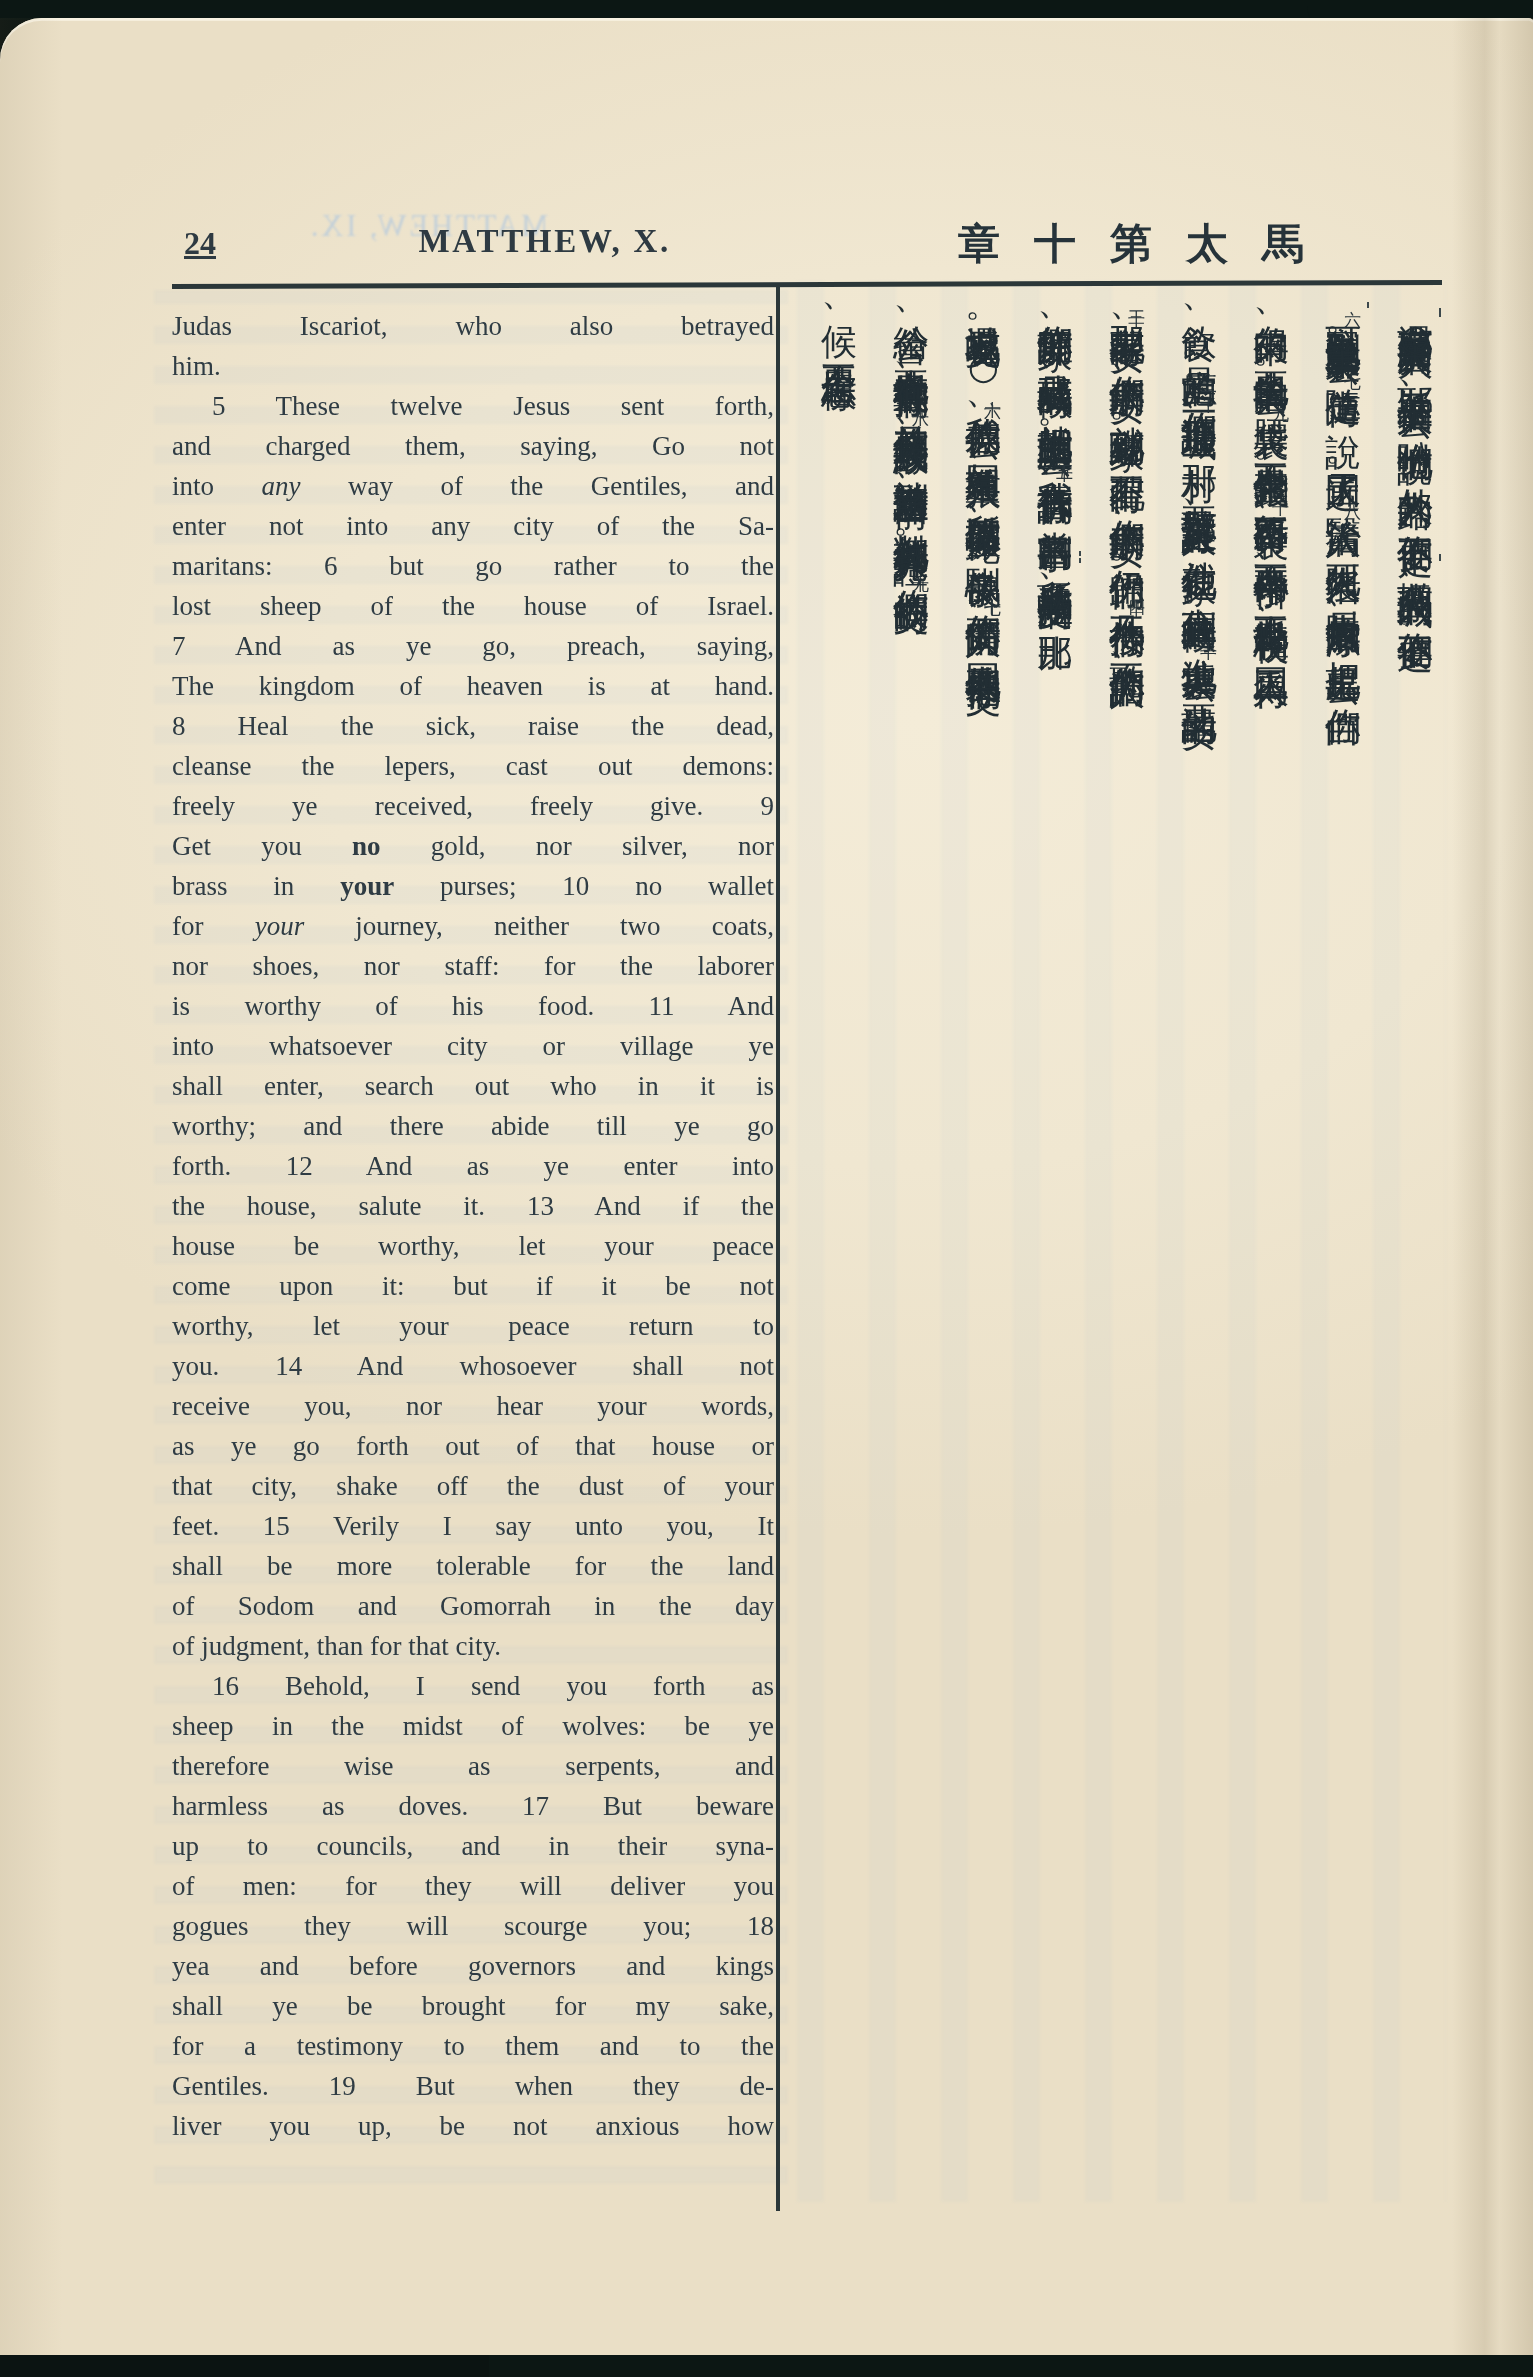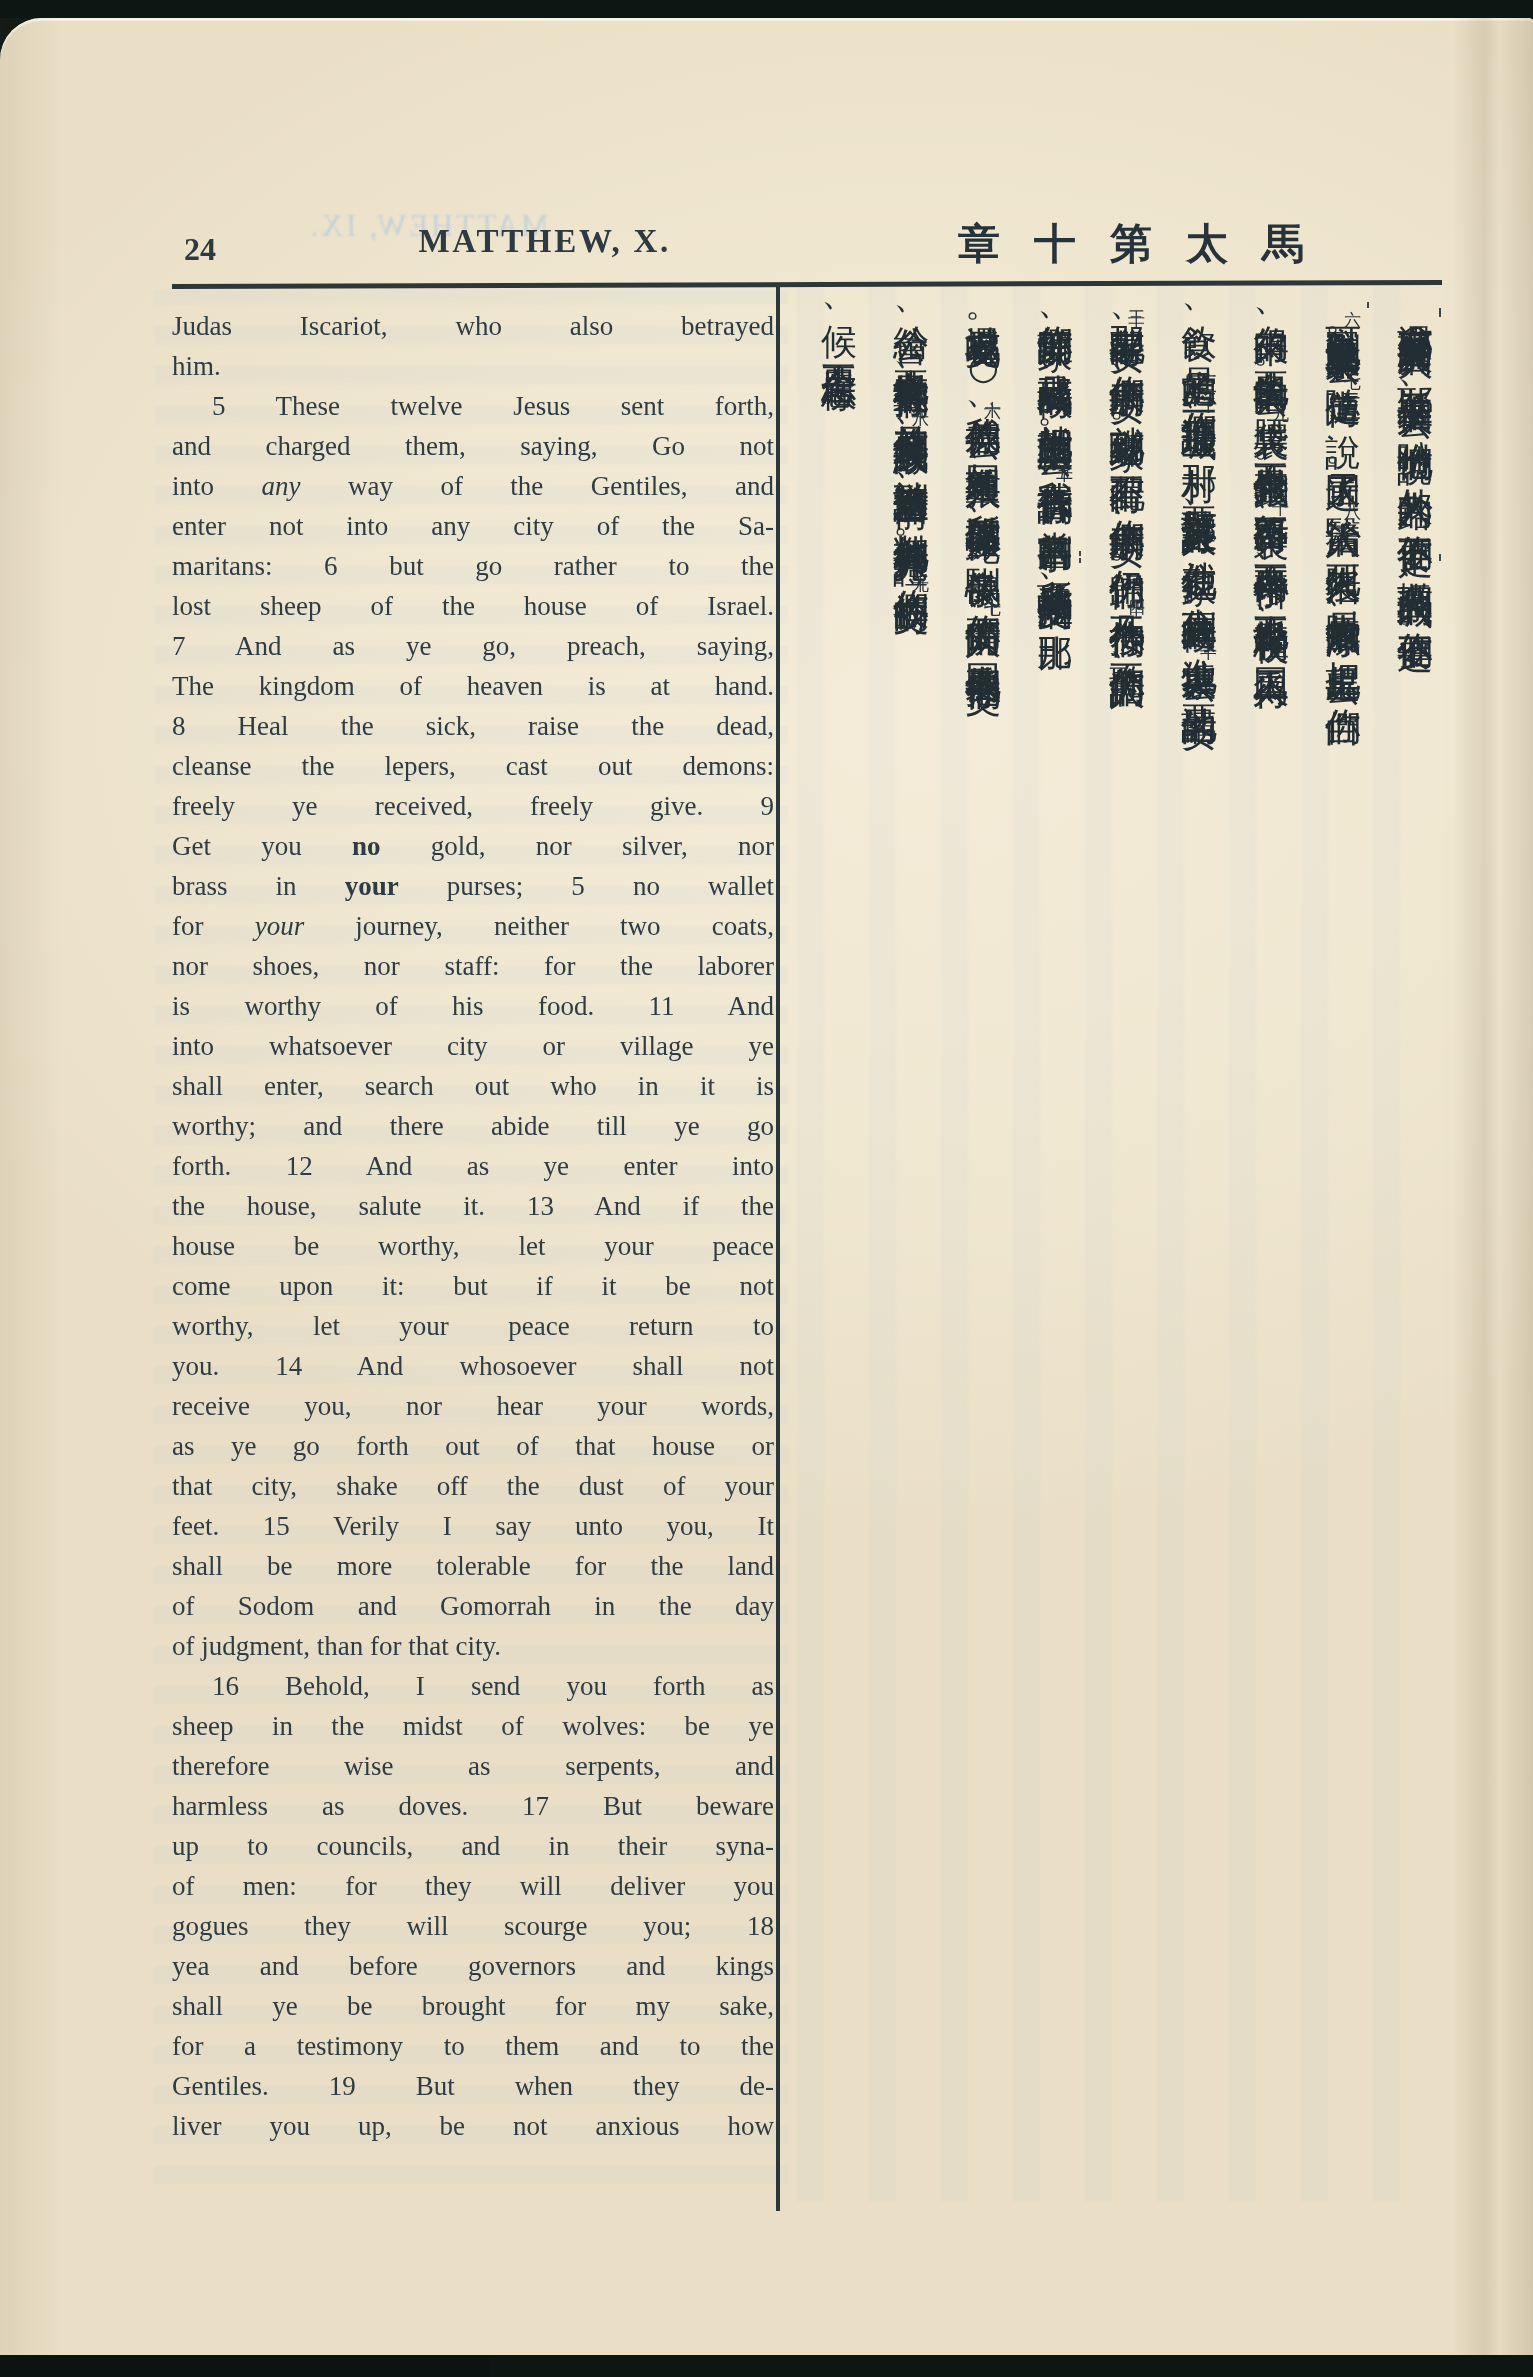--- a/index.html
+++ b/index.html
@@ -26,21 +26,21 @@
   
   .ghost-en{position:absolute;left:154px;top:272px;width:634px;height:1894px;opacity:.55;
         background:repeating-linear-gradient(0deg, rgba(148,178,206,.14) 0 18px, rgba(148,178,206,0) 18px 40px);
         filter:blur(1.8px);}
   .ghost-cn{position:absolute;left:797px;top:263px;width:649px;height:1921px;opacity:.5;
         background:repeating-linear-gradient(90deg, rgba(148,178,206,.13) 0 27px, rgba(148,178,206,0) 27px 72px);
         filter:blur(1.8px);}
   .ghost-header{position:absolute;left:308px;top:190px;font-size:31px;letter-spacing:2.7px;
         color:#b6cadd;transform:scaleX(-1);opacity:.75;filter:blur(0.9px);}
   
-  .pagenum{position:absolute;left:184px;top:213px;font-size:32px;font-weight:600;color:#2e3a42;}
+  .pagenum{position:absolute;left:184px;top:207px;font-size:32px;font-weight:600;color:#2e3a42;text-decoration:underline;}
   .title-en{position:absolute;left:272px;top:205px;width:399px;text-align:right;
         font-size:33px;font-weight:700;letter-spacing:2.7px;color:#2e3a42;}
   .title-cn{position:absolute;left:924px;top:198px;width:453px;text-align:left;
         font-size:42px;letter-spacing:34px;text-indent:34px;color:#26333a;
         font-family:"DejaVu Sans",sans-serif;font-weight:600;white-space:nowrap;}
   .rule{position:absolute;left:172px;top:264px;width:1270px;height:4.5px;background:#2b3739;
         transform:rotate(-0.18deg);}
   .divider{position:absolute;left:776px;top:265px;width:3.6px;height:1928px;background:#2b3739;}
   
   .en-col{position:absolute;left:172px;top:288px;width:602px;color:#2f3c44;}
@@ -87,21 +87,21 @@
         <div class="eline just"><span>into </span><span class="it">any</span><span> way of the Gentiles, and</span></div>
         <div class="eline just"><span>enter not into any city of the Sa-</span></div>
         <div class="eline just"><span>maritans: 6 but go rather to the</span></div>
         <div class="eline just"><span>lost sheep of the house of Israel.</span></div>
         <div class="eline just"><span>7 And as ye go, preach, saying,</span></div>
         <div class="eline just"><span>The kingdom of heaven is at hand.</span></div>
         <div class="eline just"><span>8 Heal the sick, raise the dead,</span></div>
         <div class="eline just"><span>cleanse the lepers, cast out demons:</span></div>
         <div class="eline just"><span>freely ye received, freely give. 9</span></div>
         <div class="eline just"><span>Get you </span><span class="bd">no</span><span> gold, nor silver, nor</span></div>
-        <div class="eline just"><span>brass in </span><span class="bd">your</span><span> purses; 5 no wallet</span></div>
+        <div class="eline just"><span>brass in </span><span class="bd">your</span><span> purses; 10 no wallet</span></div>
         <div class="eline just"><span>for </span><span class="it">your</span><span> journey, neither two coats,</span></div>
         <div class="eline just"><span>nor shoes, nor staff: for the laborer</span></div>
         <div class="eline just"><span>is worthy of his food. 11 And</span></div>
         <div class="eline just"><span>into whatsoever city or village ye</span></div>
         <div class="eline just"><span>shall enter, search out who in it is</span></div>
         <div class="eline just"><span>worthy; and there abide till ye go</span></div>
         <div class="eline just"><span>forth. 12 And as ye enter into</span></div>
         <div class="eline just"><span>the house, salute it. 13 And if the</span></div>
         <div class="eline just"><span>house be worthy, let your peace</span></div>
         <div class="eline just"><span>come upon it: but if it be not</span></div>

